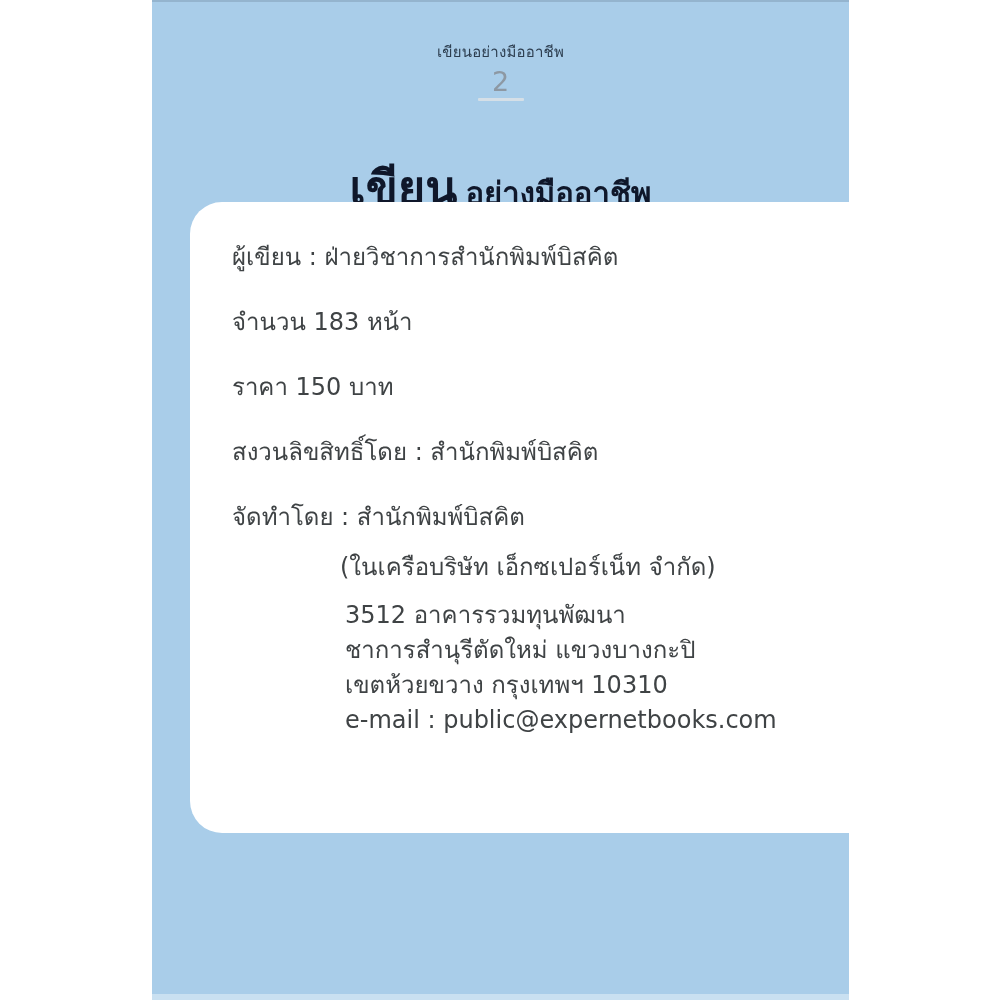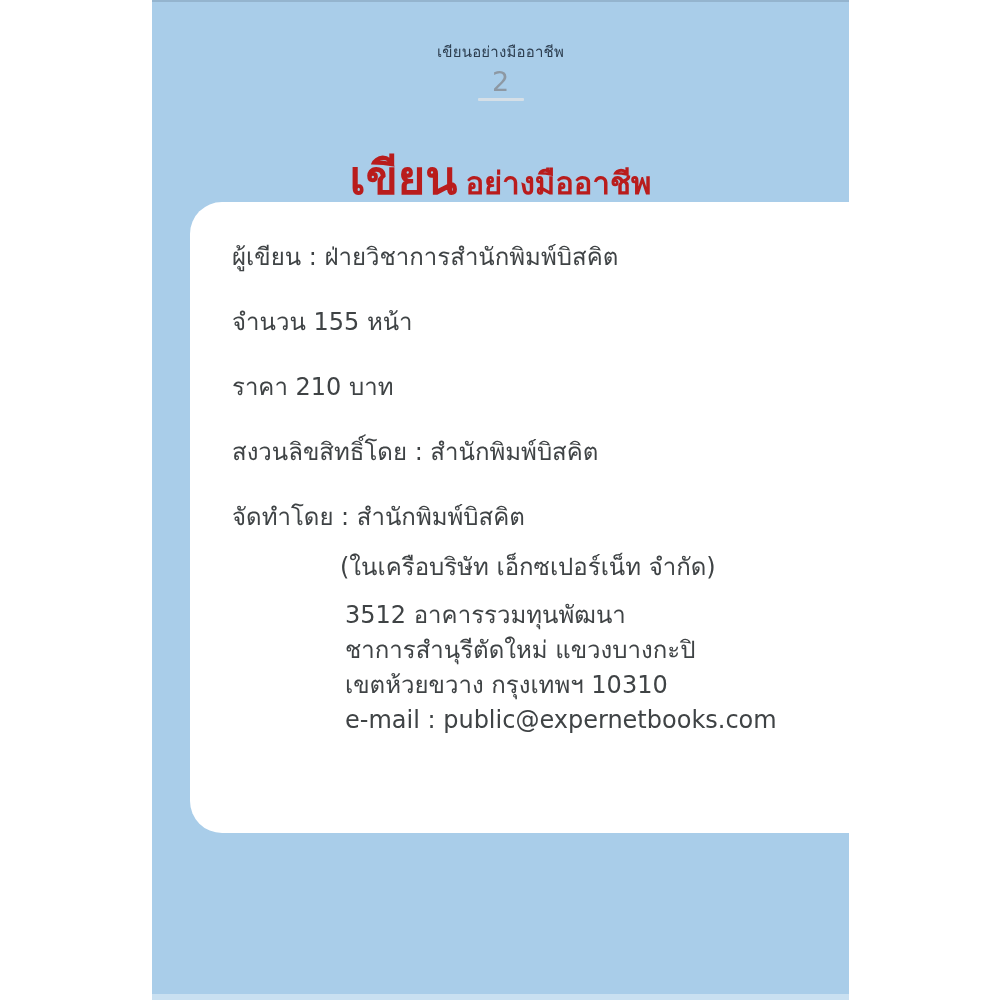--- a/index.html
+++ b/index.html
@@ -60,26 +60,26 @@
     top: 96px;
     left: 50%;
     transform: translateX(-50%);
     width: 46px;
     height: 3px;
     background: #d5dfe7;
     border-radius: 1px;
   }
   .book-title {
     position: absolute;
-    top: 138px;
+    top: 148px;
     left: 0;
     width: 100%;
     margin: 0;
     text-align: center;
-    color: #b91c1c;
+    color: #0f172a;
     font-weight: bold;
     white-space: nowrap;
   }
   .title-main { font-size: 47px; }
   .title-sub  { font-size: 31px; margin-left: 8px; }
 
   .card {
     position: absolute;
     left: 38px;
     top: 200px;
@@ -117,22 +117,22 @@
 
     <div class="page-number">2</div>
     <div class="page-number-rule"></div>
 
     <h1 class="book-title">
       <span class="title-main">เขียน</span><span class="title-sub">อย่างมืออาชีพ</span>
     </h1>
 
     <div class="card">
       <p>ผู้เขียน : ฝ่ายวิชาการสำนักพิมพ์บิสคิต</p>
-      <p>จำนวน 155 หน้า</p>
-      <p>ราคา 210 บาท</p>
+      <p>จำนวน 183 หน้า</p>
+      <p>ราคา 150 บาท</p>
       <p>สงวนลิขสิทธิ์โดย : สำนักพิมพ์บิสคิต</p>
       <p class="produced-by">จัดทำโดย : สำนักพิมพ์บิสคิต</p>
       <p class="company">(ในเครือบริษัท เอ็กซเปอร์เน็ท จำกัด)</p>
 
       <div class="address-group">
         <p>3512 อาคารรวมทุนพัฒนา</p>
         <p>ชาการสำนุรีตัดใหม่ แขวงบางกะปิ</p>
         <p>เขตห้วยขวาง กรุงเทพฯ 10310</p>
         <p>e-mail : public@expernetbooks.com</p>
       </div>

